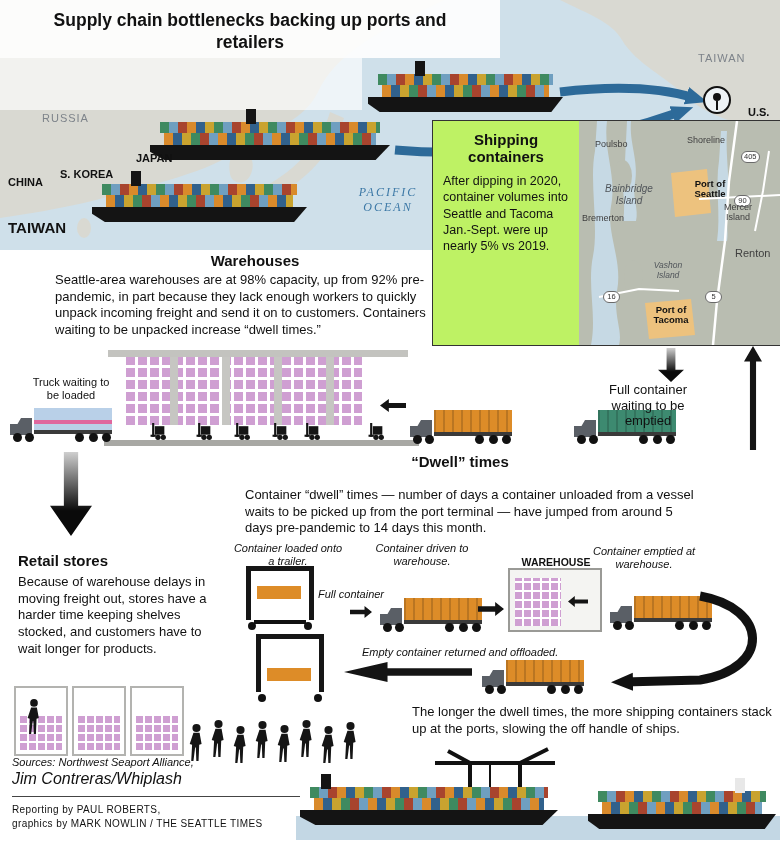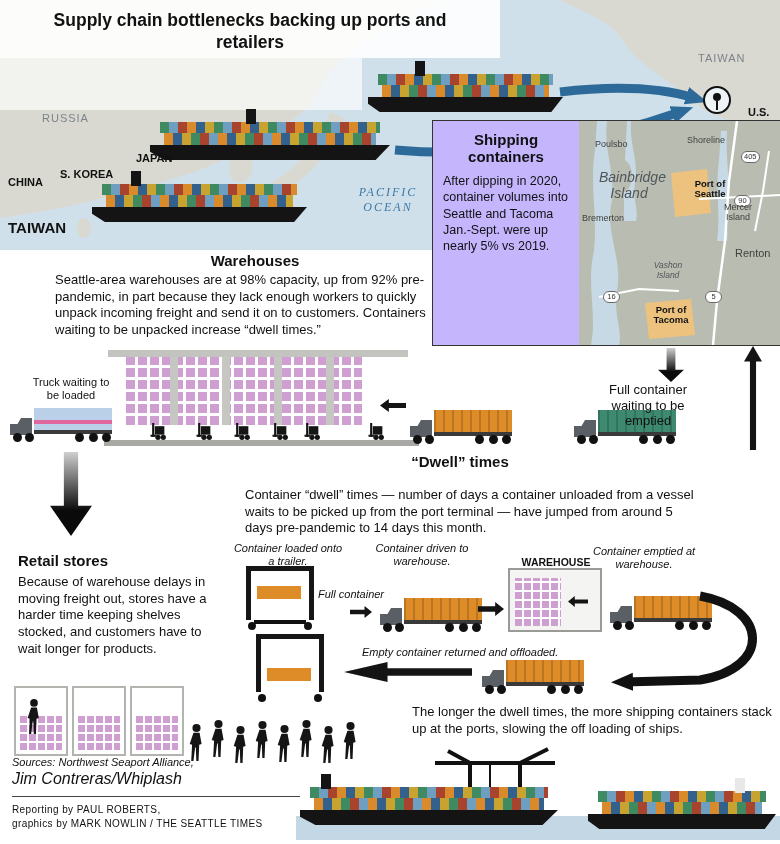--- a/index.html
+++ b/index.html
@@ -123,21 +123,21 @@
   <div class="abs bold" style="left:60px;top:168px;font-size:11px">S. KOREA</div>
   <div class="abs bold" style="left:8px;top:176px;font-size:11px">CHINA</div>
   <div class="abs bold" style="left:8px;top:219px;font-size:15px">TAIWAN</div>
   <div class="abs italic" style="left:345px;top:185px;width:86px;text-align:center;font-size:12px;letter-spacing:2px;color:#3c78a6;font-family:'Liberation Serif',serif">
     <div>PACIFIC</div>
     <div>OCEAN</div>
   </div>
   <div class="abs" style="left:698px;top:52px;font-size:11px;letter-spacing:1px;color:#7d838a">TAIWAN</div>
   <div class="abs bold" style="left:748px;top:106px;font-size:11px">U.S.</div>
 
-  <div class="abs" style="left:432px;top:120px;width:348px;height:226px;background:#c4b5fd;border:1px solid #333">
+  <div class="abs" style="left:432px;top:120px;width:348px;height:226px;background:#bef264;border:1px solid #333">
     <div class="abs bold center" style="left:8px;top:10px;width:130px;font-size:15px;line-height:1.15">Shipping containers</div>
     <div class="abs" style="left:10px;top:52px;width:130px;font-size:12.5px;line-height:1.3">After dipping in 2020, container volumes into Seattle and Tacoma Jan.-Sept. were up nearly 5% vs 2019.</div>
 
     <svg class="abs" style="left:146px;top:0" width="201" height="224" viewBox="0 0 201 224">
       <rect width="201" height="224" fill="#b9bdb1"></rect>
       <path d="M28,0 C24,30 38,55 32,85 C27,112 44,140 38,170 C34,195 44,210 40,224 L12,224 C18,195 8,165 14,135 C20,105 10,60 16,30 L18,0 Z" fill="#c6d9e4"></path>
       <path d="M52,0 C50,22 60,40 56,62 C53,76 60,88 57,100 L44,100 C48,80 40,60 46,40 L48,0 Z" fill="#c6d9e4"></path>
       <path d="M148,10 C146,35 152,60 148,88 C146,100 150,110 148,120 L138,120 C142,95 136,65 140,40 L142,10 Z" fill="#c6d9e4"></path>
       <ellipse cx="44" cy="55" rx="9" ry="16" fill="#b9bdb1"></ellipse>
       <path d="M52,140 C62,138 66,150 62,165 C58,176 48,176 46,164 C44,152 46,142 52,140 Z" fill="#b9bdb1"></path>
@@ -145,21 +145,21 @@
       <polygon points="66,182 112,178 116,214 70,218" fill="#edc27e"></polygon>
       <polyline points="158,0 150,60 146,120 138,180 134,224" fill="none" stroke="#fff" stroke-width="2.5"></polyline>
       <polyline points="190,30 184,70 176,110" fill="none" stroke="#fff" stroke-width="2"></polyline>
       <polyline points="120,78 201,74" fill="none" stroke="#fff" stroke-width="2"></polyline>
       <polyline points="20,176 60,168 100,170" fill="none" stroke="#fff" stroke-width="2"></polyline>
     </svg>
 
     <div class="abs" style="left:162px;top:18px;font-size:9px;color:#3f3f3f">Poulsbo</div>
     <div class="abs" style="left:254px;top:14px;font-size:9px;color:#3f3f3f">Shoreline</div>
     <div class="badge" style="left:308px;top:30px">405</div>
-    <div class="abs italic center" style="left:166px;top:48px;width:60px;font-size:14px;color:#50555a;line-height:1.15">Bainbridge Island</div>
+    <div class="abs italic center" style="left:166px;top:62px;width:60px;font-size:10px;color:#50555a;line-height:1.15">Bainbridge Island</div>
     <div class="abs bold center" style="left:250px;top:58px;width:54px;font-size:9.5px;line-height:1.1">Port of Seattle</div>
     <div class="abs" style="left:149px;top:92px;font-size:9px;color:#3f3f3f">Bremerton</div>
     <div class="badge" style="left:301px;top:74px">90</div>
     <div class="abs center" style="left:282px;top:82px;width:46px;font-size:9px;color:#3f3f3f;line-height:1.1">Mercer Island</div>
     <div class="abs" style="left:302px;top:126px;font-size:11px;color:#3f3f3f">Renton</div>
     <div class="abs italic center" style="left:210px;top:140px;width:50px;font-size:8.5px;color:#50555a;line-height:1.15">Vashon Island</div>
     <div class="badge" style="left:170px;top:170px">16</div>
     <div class="badge" style="left:272px;top:170px">5</div>
     <div class="abs bold center" style="left:211px;top:184px;width:54px;font-size:9.5px;line-height:1.1">Port of Tacoma</div>
   </div>
@@ -278,21 +278,21 @@
     <use href="#walker" x="2" y="10" width="17" height="44"></use>
     <use href="#walker" x="24" y="6" width="17" height="44"></use>
     <use href="#walker" x="46" y="12" width="17" height="44"></use>
     <use href="#walker" x="68" y="7" width="17" height="44"></use>
     <use href="#walker" x="90" y="11" width="17" height="44"></use>
     <use href="#walker" x="112" y="6" width="17" height="44"></use>
     <use href="#walker" x="134" y="12" width="17" height="44"></use>
     <use href="#walker" x="156" y="8" width="17" height="44"></use>
   </svg>
 
-  <div class="abs" style="left:412px;top:704px;width:362px;font-size:13px;line-height:1.28">The longer the dwell times, the more shipping containers stack up at the ports, slowing the off loading of ships.</div>
+  <div class="abs" style="left:412px;top:704px;width:362px;font-size:13px;line-height:1.28">The longer the dwell times, the more shipping containers stack up at the ports, slowing the off handle of ships.</div>
 
   <div class="abs" style="left:296px;top:816px;width:484px;height:24px;background:#c3d7e4"></div>
   <svg class="abs" style="left:430px;top:745px" width="130" height="78">
     <path d="M40,76 L40,18 M90,76 L90,18 M5,18 H125 M90,18 L118,4 M40,18 L18,6" stroke="#111" stroke-width="4" fill="none"></path>
     <path d="M60,18 V48" stroke="#111" stroke-width="2"></path>
     <rect x="48" y="48" width="26" height="10" fill="#dd8c28"></rect>
   </svg>
   <div class="ship" style="left:300px;top:787px;width:258px">
     <div class="bridge" style="left:8%"></div>
       <div class="crow2"></div>

